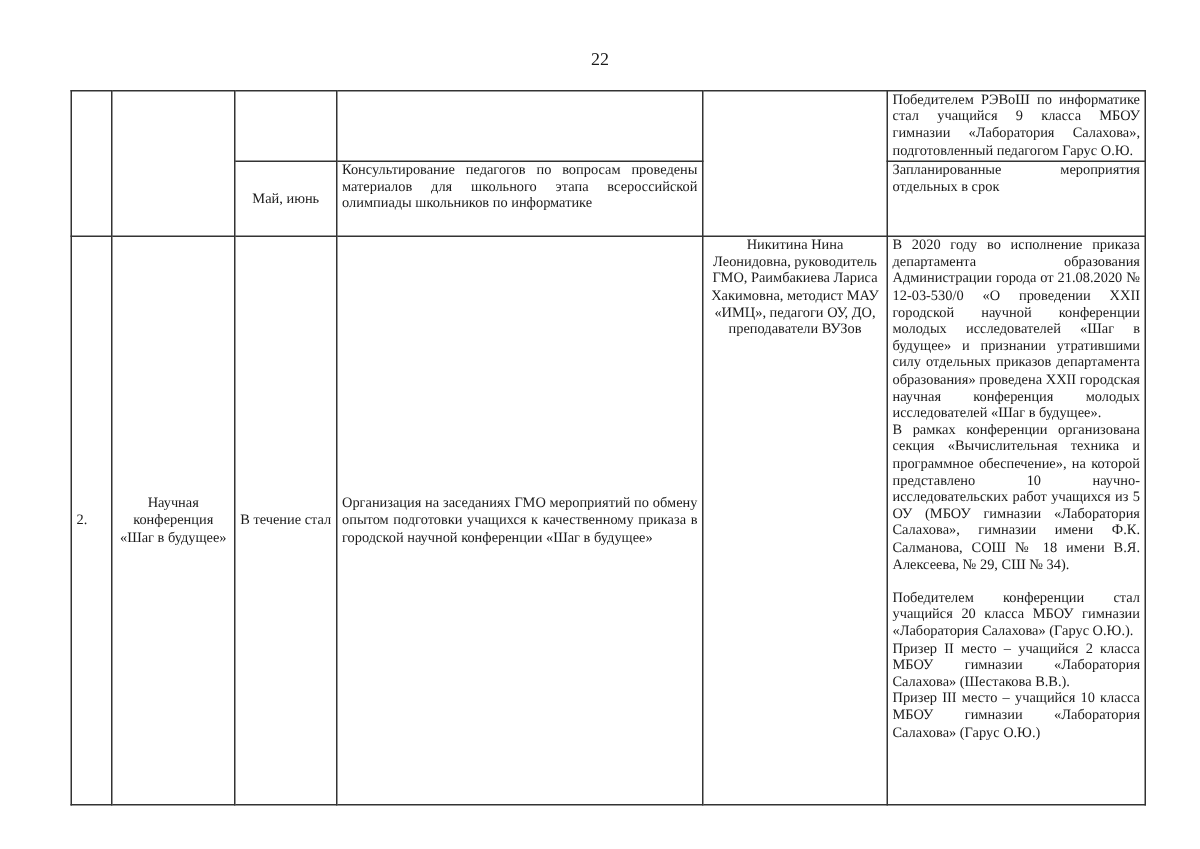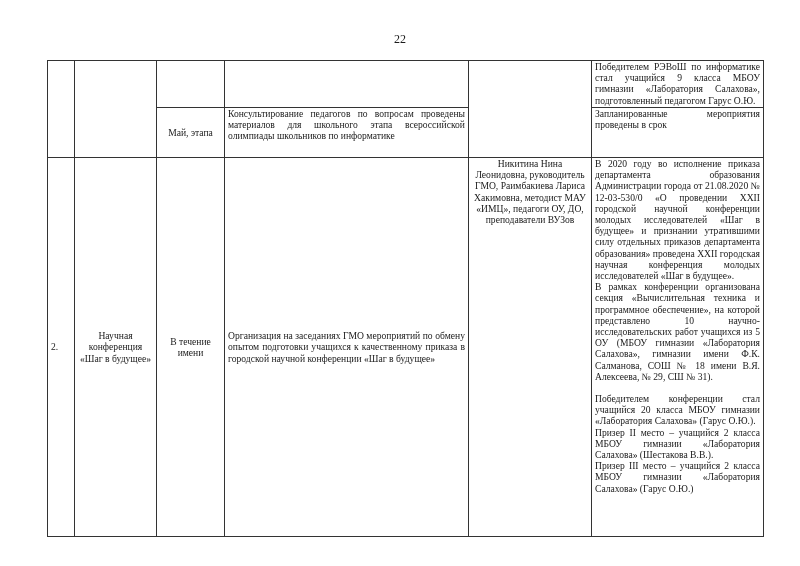--- a/index.html
+++ b/index.html
@@ -46,34 +46,34 @@
       <tr style="height:47px;">
     <td class="c-num" rowspan="2"></td>
     <td class="c-name" rowspan="2"></td>
     <td class="c-when center vmid"></td>
     <td class="c-act j"></td>
     <td class="c-resp" rowspan="2"></td>
     <td class="c-res j">Победителем РЭВоШ по информатике стал учащийся 9 класса МБОУ гимназии «Лаборатория Салахова», подготовленный педагогом Гарус О.Ю.</td>
   </tr>
 
   <tr style="height:50px;">
-    <td class="c-when center vmid">Май, этапа</td>
+    <td class="c-when center vmid">Май, июнь</td>
     <td class="c-act j">Консультирование педагогов по вопросам проведены материалов для школьного этапа всероссийской олимпиады школьников по информатике</td>
-    <td class="c-res j">Запланированные мероприятия проведены в срок</td>
+    <td class="c-res j">Запланированные мероприятия отдельных в срок</td>
   </tr>
 
   <tr style="height:379px;">
     <td class="c-num vmid">2.</td>
     <td class="c-name center vmid">Научная конференция «Шаг в будущее»</td>
-    <td class="c-when center vmid">В течение имени</td>
+    <td class="c-when center vmid">В течение стал</td>
     <td class="c-act j vmid">Организация на заседаниях ГМО мероприятий по обмену опытом подготовки учащихся к качественному приказа в городской научной конференции «Шаг в будущее»</td>
     <td class="c-resp center">Никитина Нина Леонидовна, руководитель ГМО, Раимбакиева Лариса Хакимовна, методист МАУ «ИМЦ», педагоги ОУ, ДО, преподаватели ВУЗов</td>
     <td class="c-res j">
       <p class="p">В 2020 году во исполнение приказа департамента образования Администрации города от 21.08.2020 № 12-03-530/0 «О проведении XXII городской научной конференции молодых исследователей «Шаг в будущее» и признании утратившими силу отдельных приказов департамента образования» проведена XXII городская научная конференция молодых исследователей «Шаг в будущее».</p>
-      <p class="p">В рамках конференции организована секция «Вычислительная техника и программное обеспечение», на которой представлено 10 научно-исследовательских работ учащихся из 5 ОУ (МБОУ гимназии «Лаборатория Салахова», гимназии имени Ф.К. Салманова, СОШ № 18 имени В.Я. Алексеева, № 29, СШ № 31).</p>
+      <p class="p">В рамках конференции организована секция «Вычислительная техника и программное обеспечение», на которой представлено 10 научно-исследовательских работ учащихся из 5 ОУ (МБОУ гимназии «Лаборатория Салахова», гимназии имени Ф.К. Салманова, СОШ № 18 имени В.Я. Алексеева, № 29, СШ № 34).</p>
       <div class="gap"></div>
       <p class="p">Победителем конференции стал учащийся 20 класса МБОУ гимназии «Лаборатория Салахова» (Гарус О.Ю.).</p>
       <p class="p">Призер II место – учащийся 2 класса МБОУ гимназии «Лаборатория Салахова» (Шестакова В.В.).</p>
-      <p class="p">Призер III место – учащийся 2 класса МБОУ гимназии «Лаборатория Салахова» (Гарус О.Ю.)</p>
+      <p class="p">Призер III место – учащийся 10 класса МБОУ гимназии «Лаборатория Салахова» (Гарус О.Ю.)</p>
     </td>
   </tr>
 </tbody>
   </table>
 
 </body></html>

